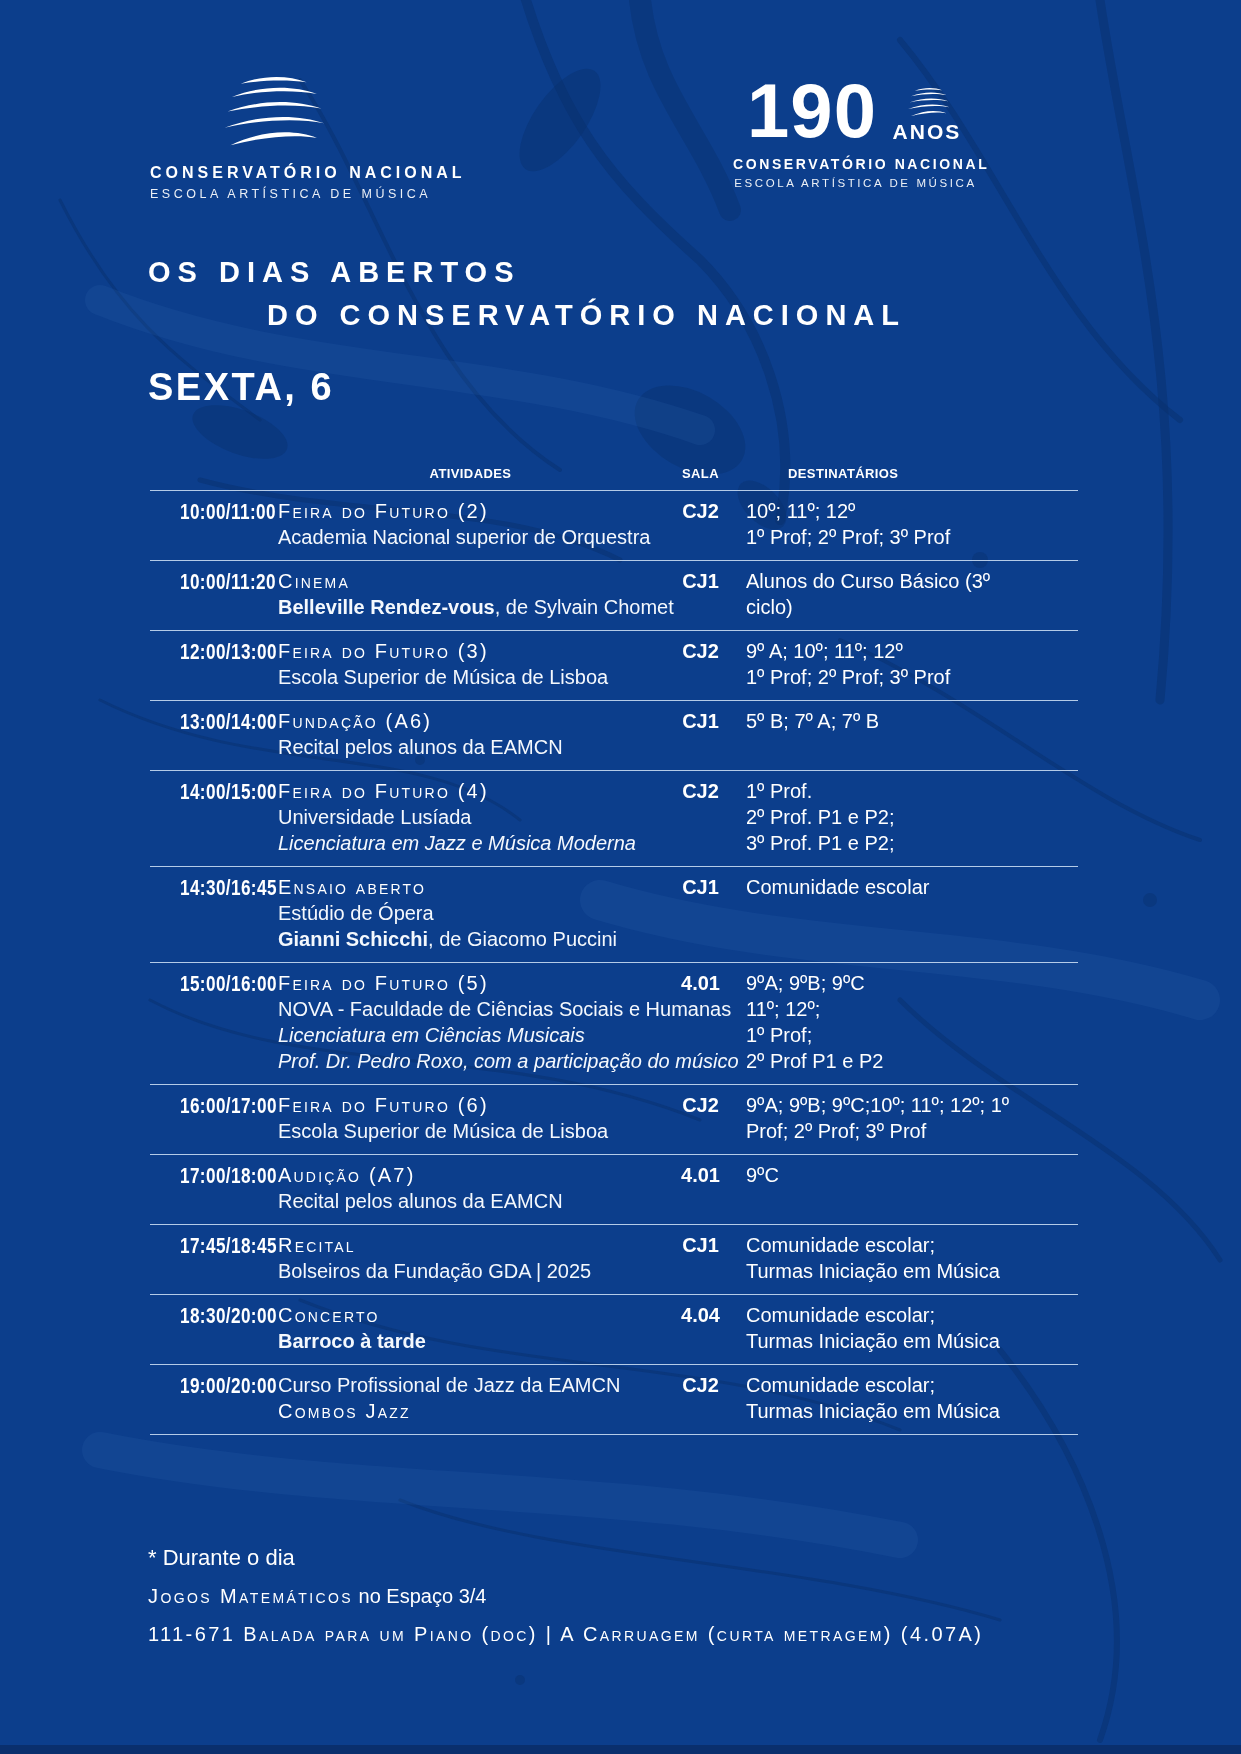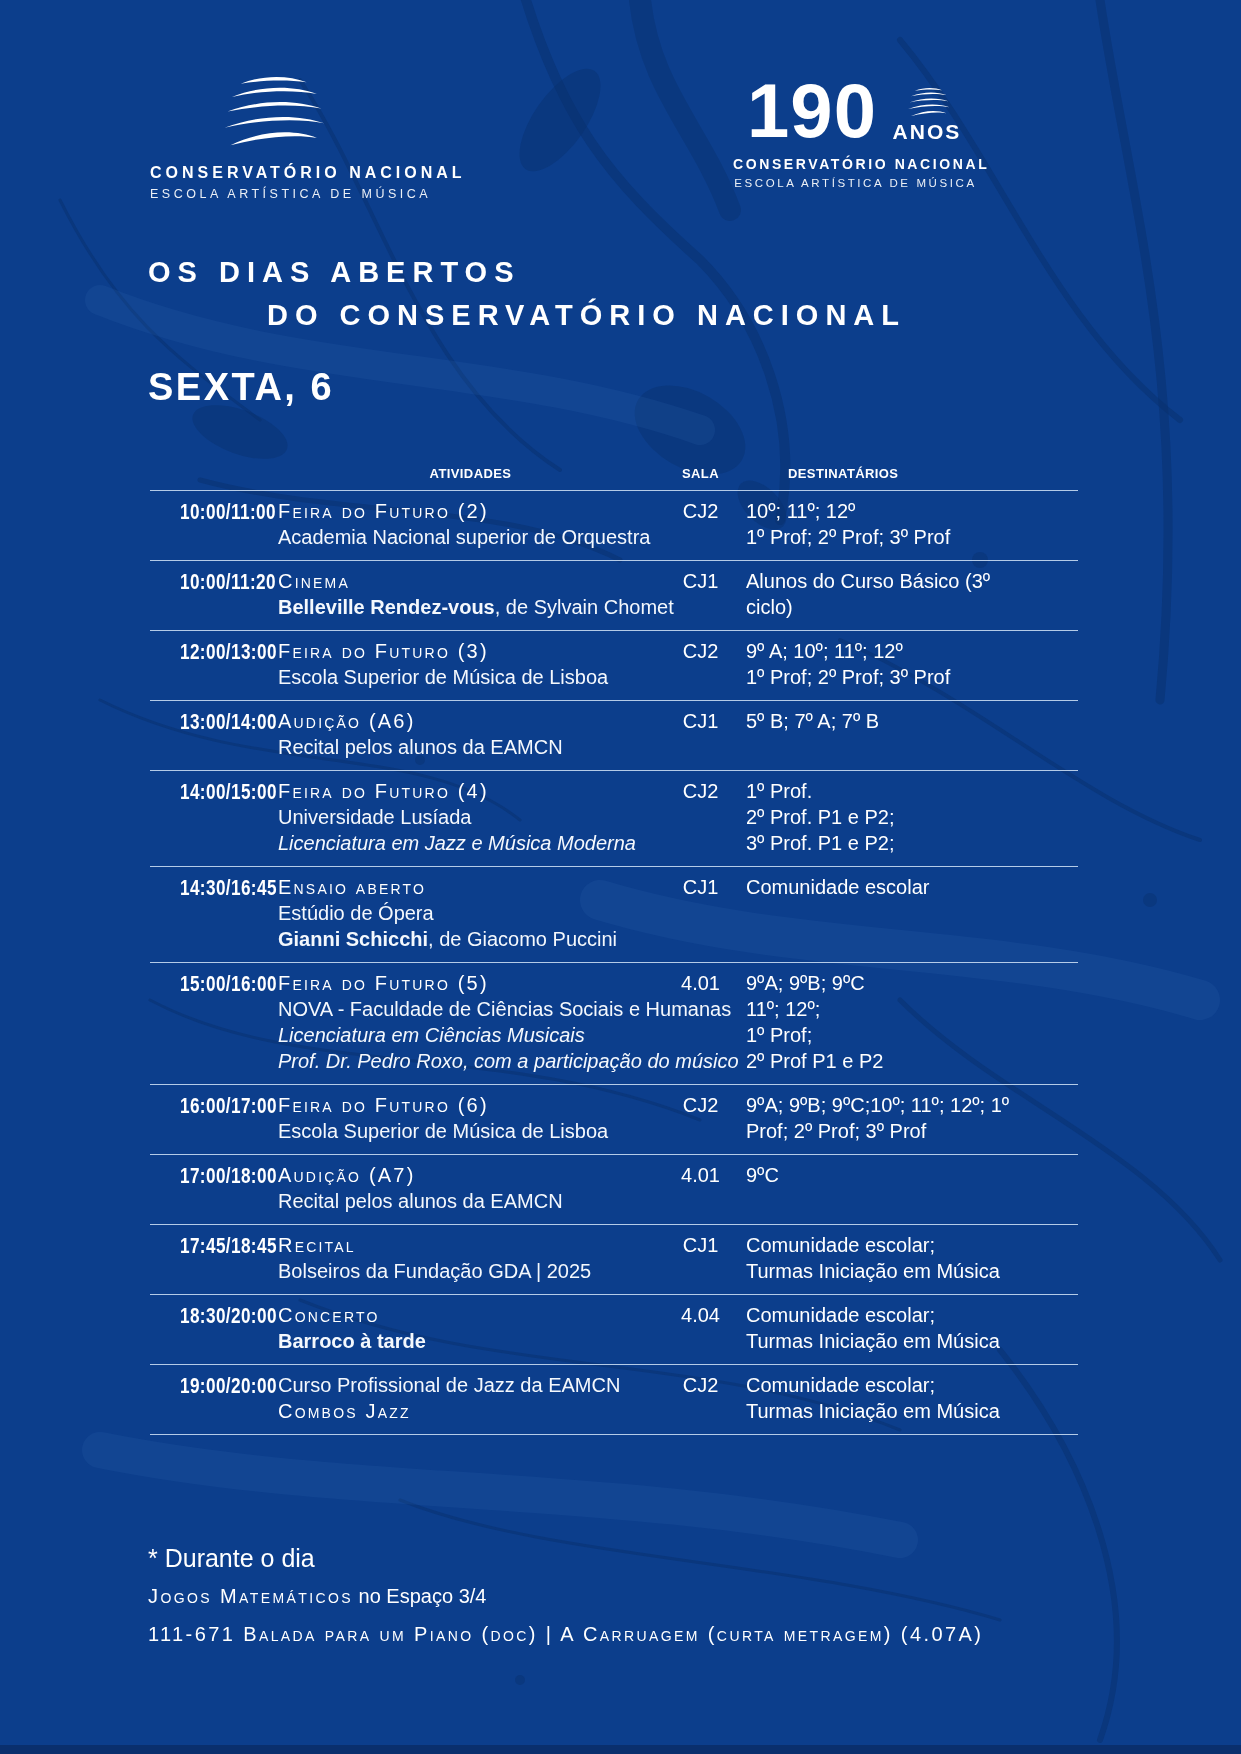--- a/index.html
+++ b/index.html
@@ -46,27 +46,27 @@
   .row:last-child { border-bottom:1.5px solid rgba(210,228,248,.85); }
   .cell { overflow:visible; }
   .time-cell { padding-left:30px; }
   .time-text { display:inline-block; font-size:22px; font-weight:700; white-space:nowrap;
                transform:scaleX(.78); transform-origin:left top; letter-spacing:.5px; margin-top:1px; }
   .act-line { font-size:20px; line-height:26px; white-space:nowrap; color:#f4f8fd; }
   .act-line.caps { font-variant:small-caps; letter-spacing:2.2px; color:#ffffff; }
   .act-line.italic { font-style:italic; }
   .act-line.bold { font-weight:700; }
   .act-line .b { font-weight:700; }
-  .sala-cell { text-align:center; font-size:20px; line-height:26px; }
+  .sala-cell { text-align:center; font-size:20px; line-height:26px;font-weight:bold; }
   .dest-cell { padding-left:8px; }
   .dest-line { font-size:20px; line-height:26px; white-space:nowrap; }
 
   
   .footer { position:absolute; left:148px; top:1545px; }
-  .footer-note { font-size:25px; line-height:26px; }
+  .footer-note { font-size:22px; line-height:26px; }
   .footer-line { margin-top:12px; font-size:20px; line-height:26px; }
   .f-caps { font-variant:small-caps; letter-spacing:2.4px; }
   .bottom-strip { position:absolute; left:0; right:0; bottom:0; height:9px; background:#0a2f6d; }
 </style>
 </head>
 <body>
 
 <div class="poster">
 
   <svg class="texture" width="1241" height="1754" viewBox="0 0 1241 1754" xmlns="http://www.w3.org/2000/svg">
@@ -181,21 +181,21 @@
           </div>
           <div class="cell sala-cell">CJ2</div>
           <div class="cell dest-cell">
             <div class="dest-line">9º A; 10º; 11º; 12º</div>
             <div class="dest-line">1º Prof; 2º Prof; 3º Prof</div>
           </div>
         </div>
         <div class="row grid-cols">
           <div class="cell time-cell"><div class="time-text">13:00/14:00</div></div>
           <div class="cell act-cell">
-            <div class="act-line caps">Audição (A6)</div>
+            <div class="act-line caps">Fundação (A6)</div>
             <div class="act-line regular">Recital pelos alunos da EAMCN</div>
           </div>
           <div class="cell sala-cell">CJ1</div>
           <div class="cell dest-cell">
             <div class="dest-line">5º B; 7º A; 7º B</div>
           </div>
         </div>
         <div class="row grid-cols">
           <div class="cell time-cell"><div class="time-text">14:00/15:00</div></div>
           <div class="cell act-cell">

